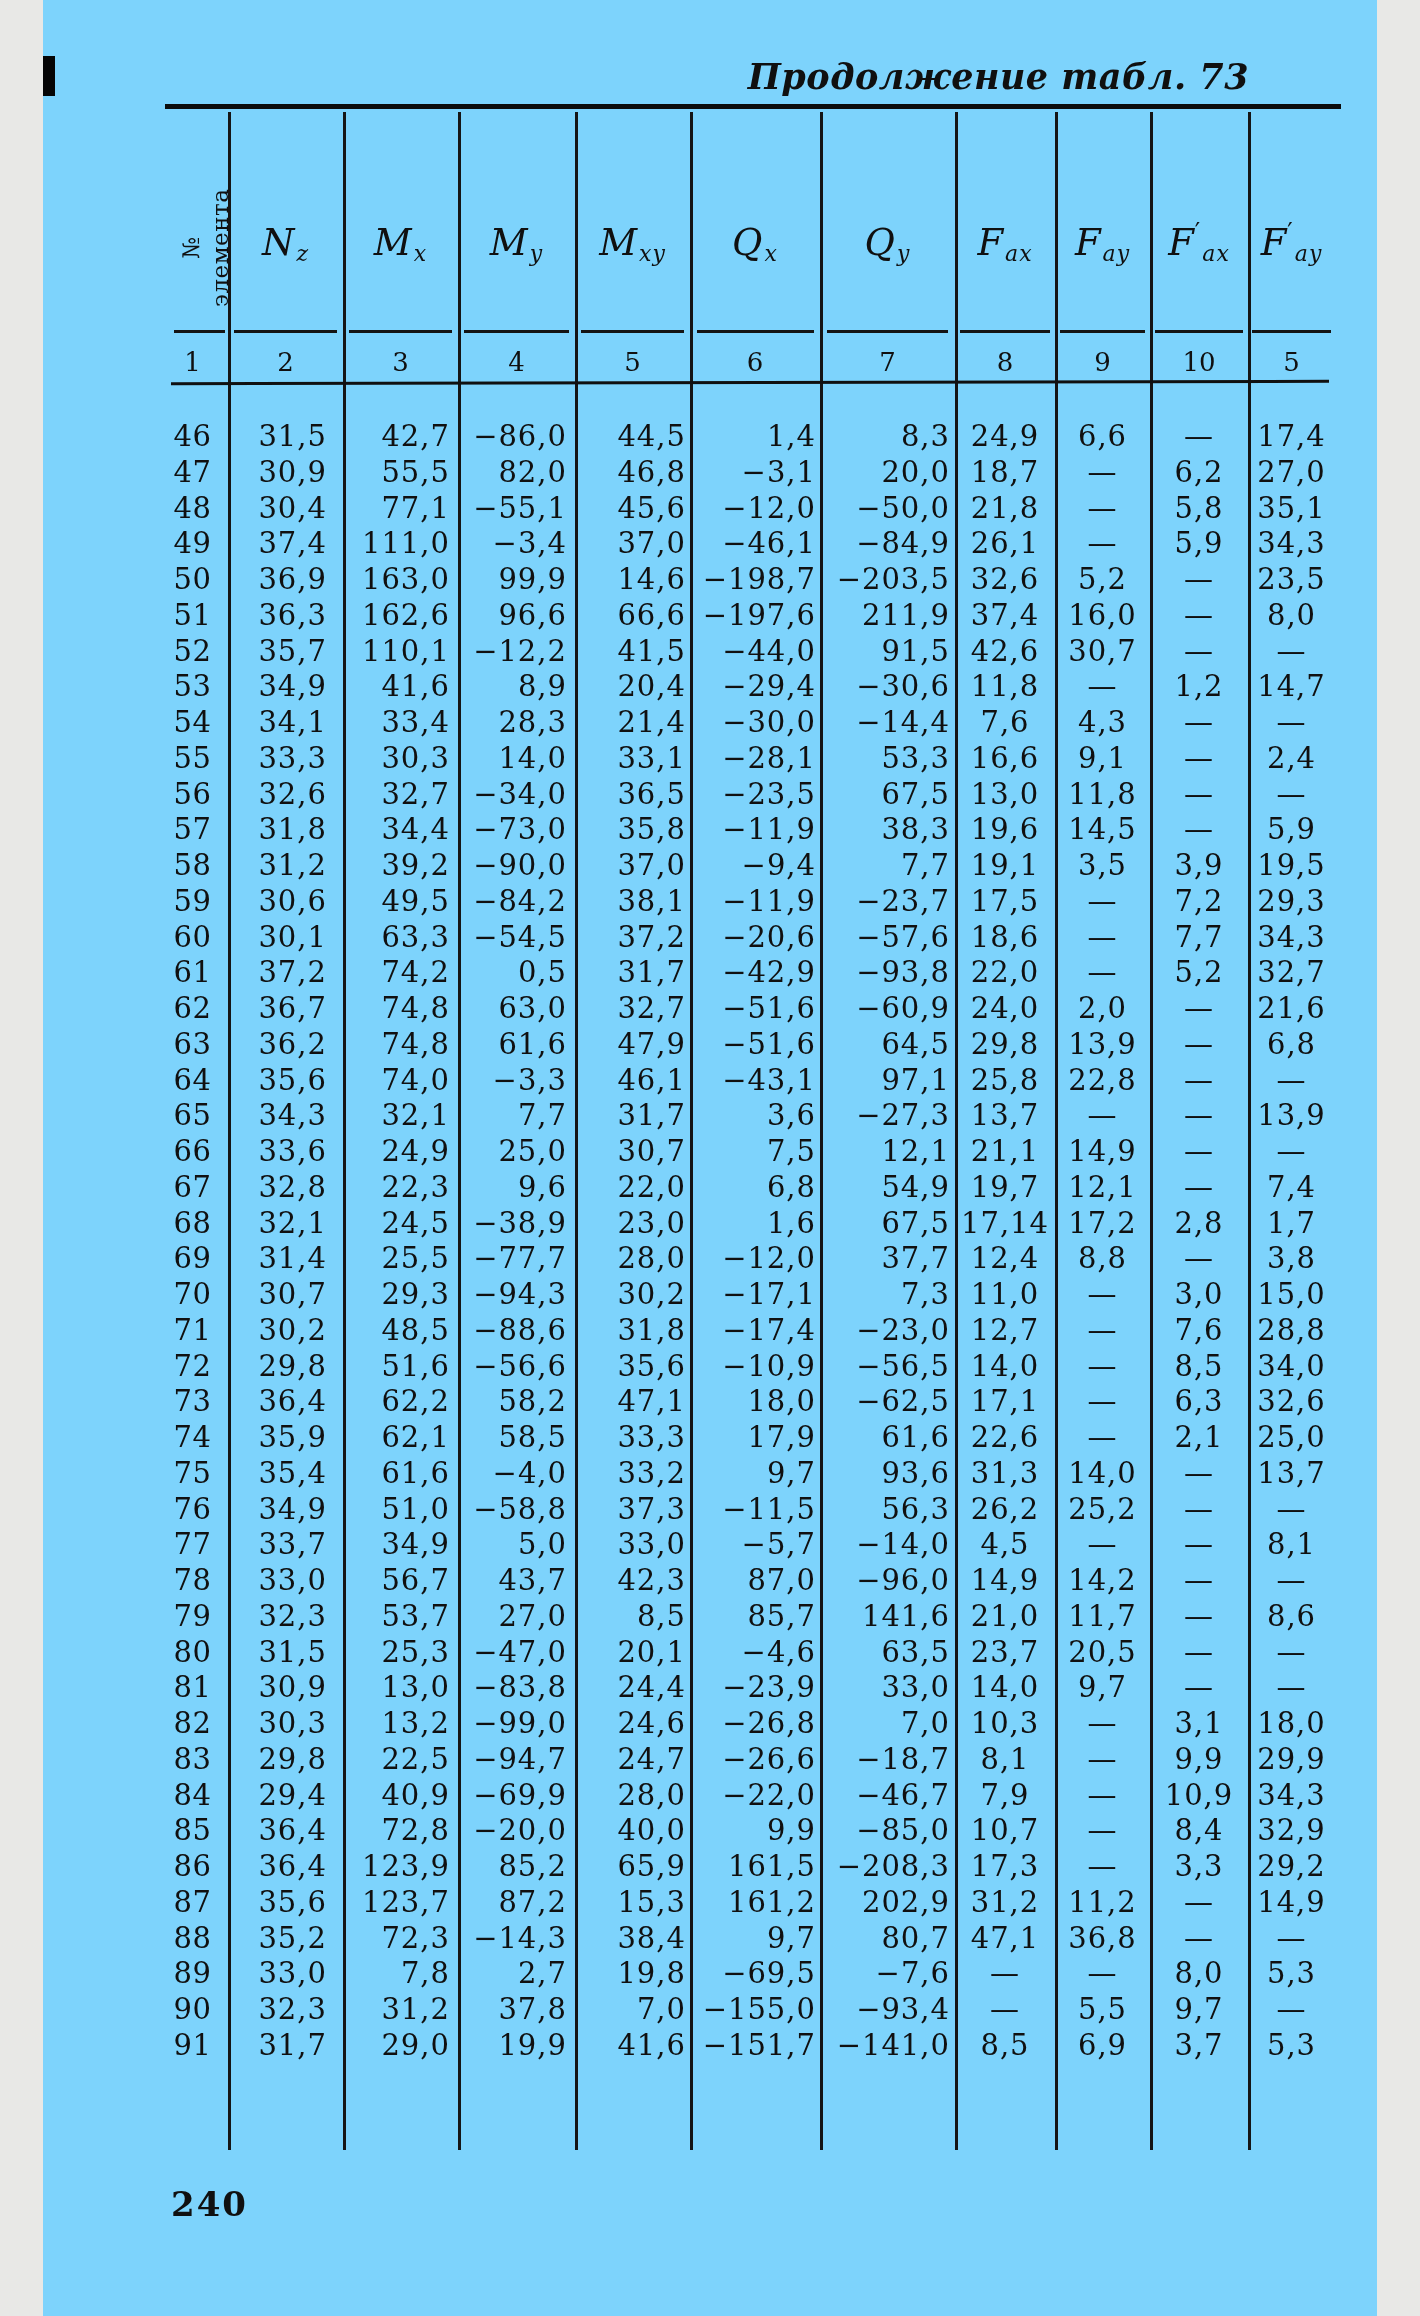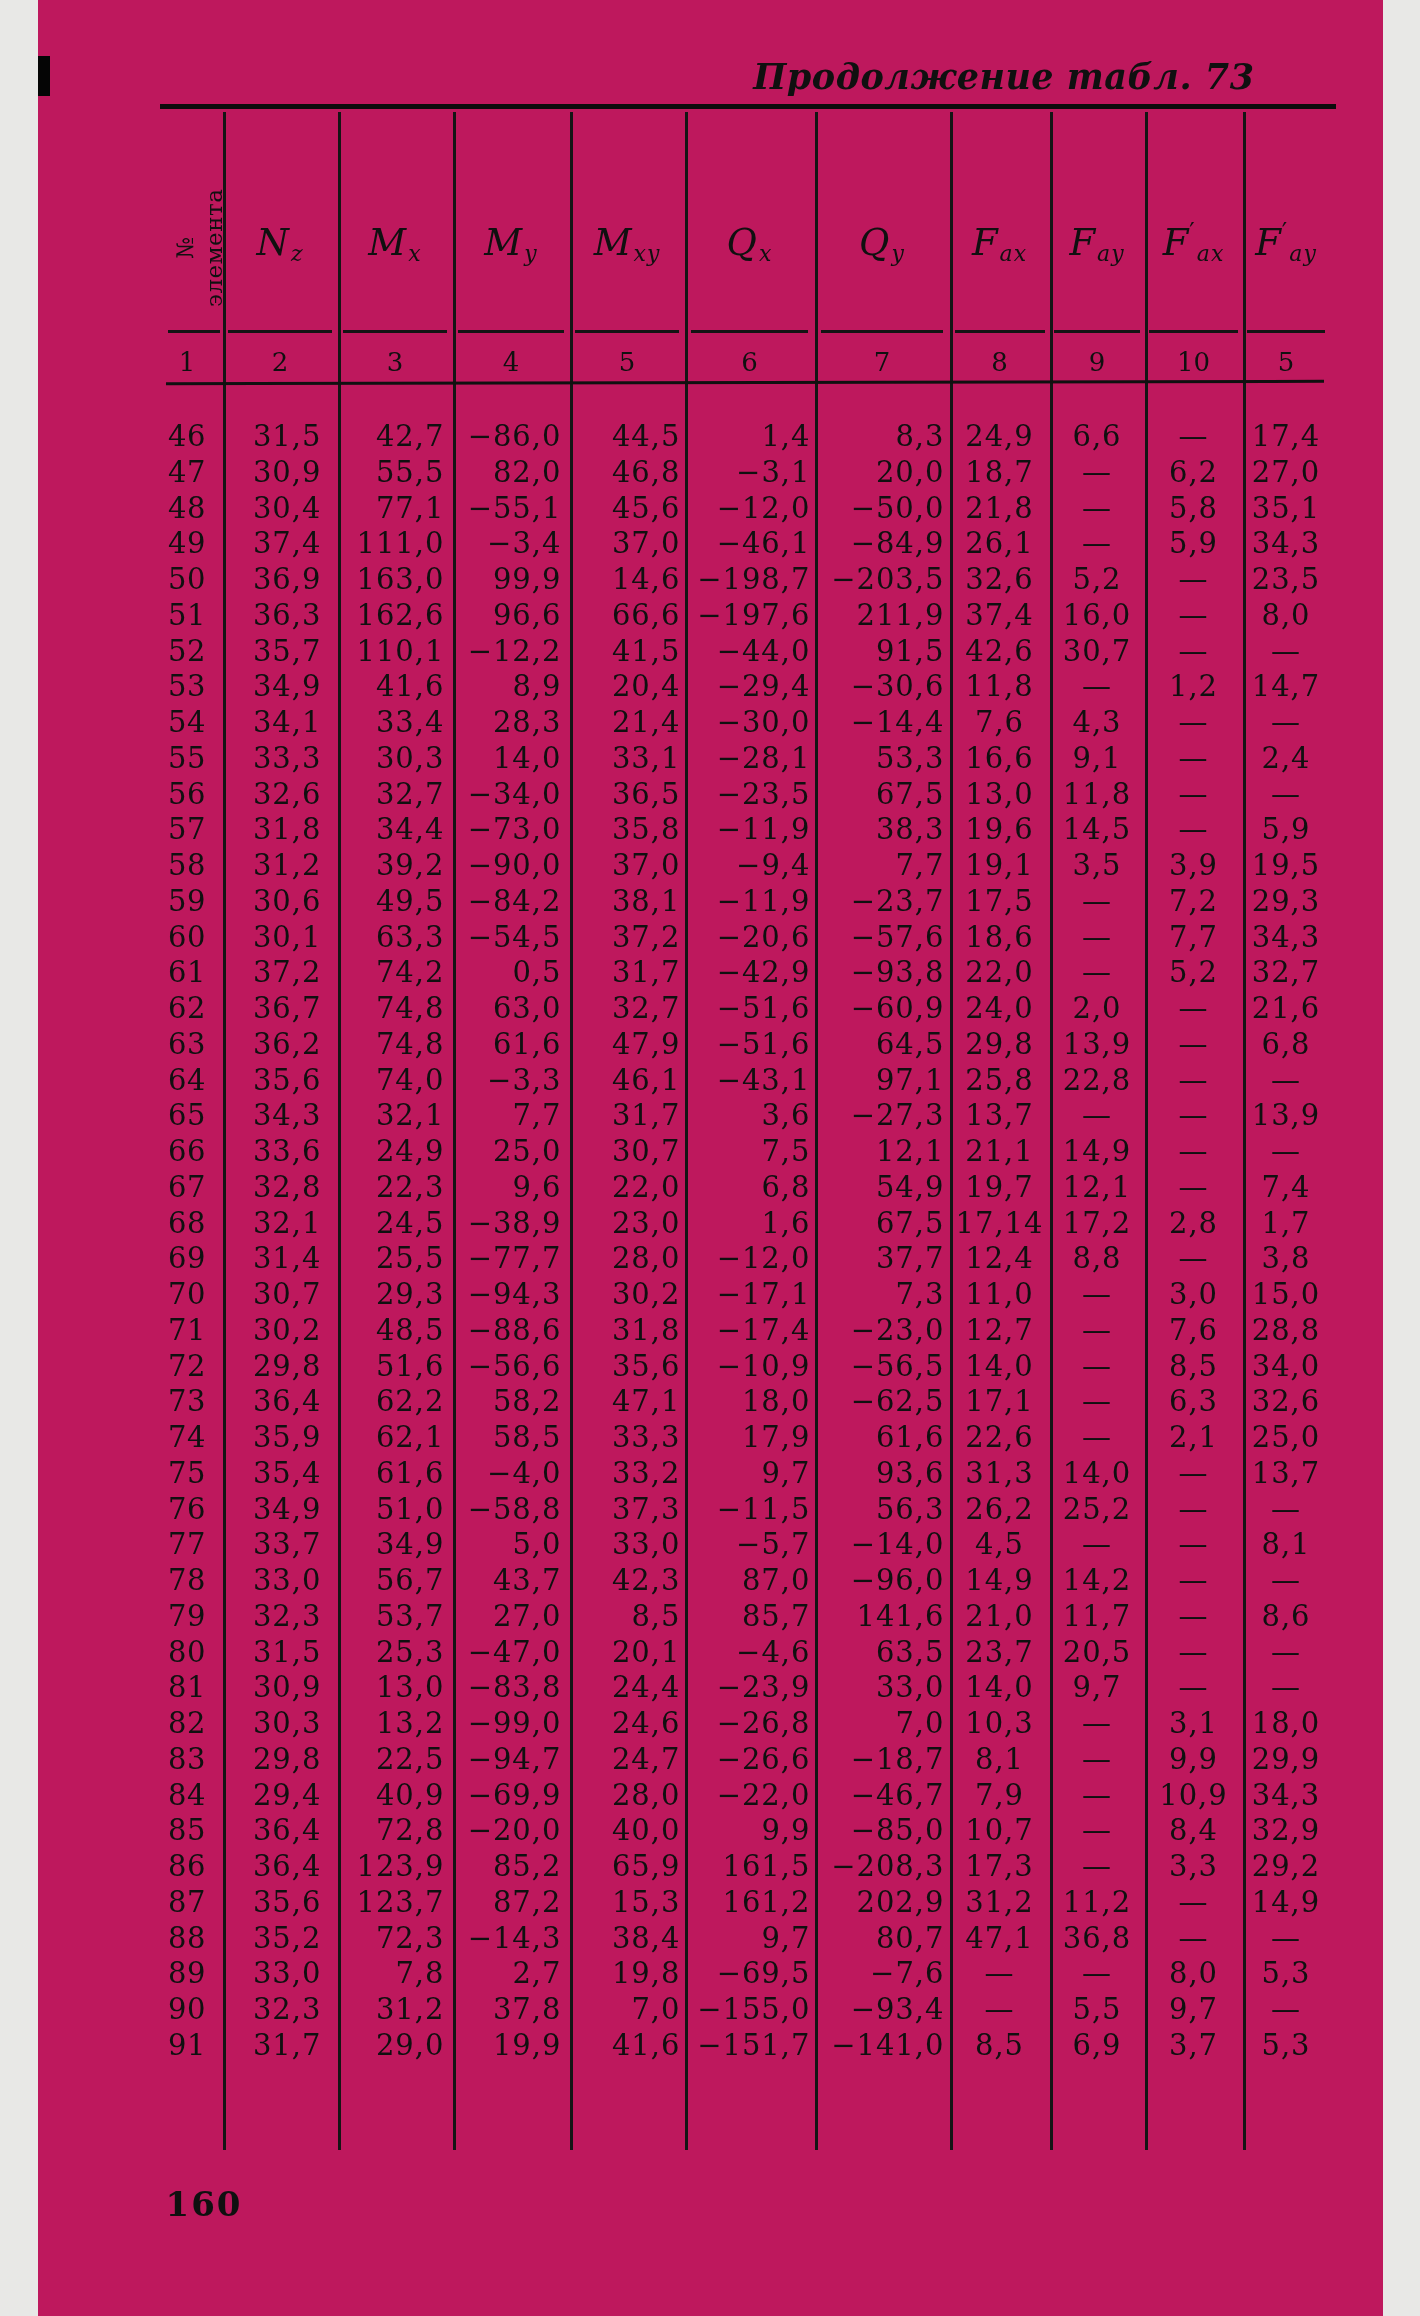--- a/index.html
+++ b/index.html
@@ -1,21 +1,20 @@
 <!DOCTYPE html>
 <html><head>
 <meta charset="utf-8">
 <style>
   html,body{margin:0;padding:0;background:#e8e8e6;}
   .sheet{
     position:relative;width:1334px;height:2316px;margin:0 auto;
-    background:#be185d;color:#101010;
+    background:#7dd3fc;color:#101010;
     font-family:"DejaVu Serif","Liberation Serif",serif;
     overflow:hidden;
-    padding-left:11px;
   }
   .scan-blot{position:absolute;left:0;top:56px;width:12px;height:40px;background:#050505;}
   .title{
     position:absolute;top:56px;right:128px;
     font-size:35px;font-style:italic;font-weight:700;letter-spacing:.5px;white-space:nowrap;
   }
   .table-area{position:absolute;left:128px;top:104px;width:1164px;height:2046px;}
   .top-rule{position:absolute;left:-6px;top:0;width:1176px;height:5px;background:#0c0c0c;}
   .vline{position:absolute;top:8px;height:2038px;width:3px;background:#151515;}
   .grid11{display:grid;grid-template-columns:57px 115px 115px 117px 115px 130px 135px 100px 95px 98px 87px;}
@@ -210,14 +209,14 @@
         <div style="display: contents;"><div class="cell num">85</div><div class="cell r" style="padding-right: 16px;">36,4</div><div class="cell r" style="padding-right: 8px;">72,8</div><div class="cell r" style="padding-right: 8px;">−20,0</div><div class="cell r" style="padding-right: 4px;">40,0</div><div class="cell r" style="padding-right: 4px;">9,9</div><div class="cell r" style="padding-right: 5px;">−85,0</div><div class="cell c">10,7</div><div class="cell c dash">—</div><div class="cell c">8,4</div><div class="cell c">32,9</div></div>
         <div style="display: contents;"><div class="cell num">86</div><div class="cell r" style="padding-right: 16px;">36,4</div><div class="cell r" style="padding-right: 8px;">123,9</div><div class="cell r" style="padding-right: 8px;">85,2</div><div class="cell r" style="padding-right: 4px;">65,9</div><div class="cell r" style="padding-right: 4px;">161,5</div><div class="cell r" style="padding-right: 5px;">−208,3</div><div class="cell c">17,3</div><div class="cell c dash">—</div><div class="cell c">3,3</div><div class="cell c">29,2</div></div>
         <div style="display: contents;"><div class="cell num">87</div><div class="cell r" style="padding-right: 16px;">35,6</div><div class="cell r" style="padding-right: 8px;">123,7</div><div class="cell r" style="padding-right: 8px;">87,2</div><div class="cell r" style="padding-right: 4px;">15,3</div><div class="cell r" style="padding-right: 4px;">161,2</div><div class="cell r" style="padding-right: 5px;">202,9</div><div class="cell c">31,2</div><div class="cell c">11,2</div><div class="cell c dash">—</div><div class="cell c">14,9</div></div>
         <div style="display: contents;"><div class="cell num">88</div><div class="cell r" style="padding-right: 16px;">35,2</div><div class="cell r" style="padding-right: 8px;">72,3</div><div class="cell r" style="padding-right: 8px;">−14,3</div><div class="cell r" style="padding-right: 4px;">38,4</div><div class="cell r" style="padding-right: 4px;">9,7</div><div class="cell r" style="padding-right: 5px;">80,7</div><div class="cell c">47,1</div><div class="cell c">36,8</div><div class="cell c dash">—</div><div class="cell c dash">—</div></div>
         <div style="display: contents;"><div class="cell num">89</div><div class="cell r" style="padding-right: 16px;">33,0</div><div class="cell r" style="padding-right: 8px;">7,8</div><div class="cell r" style="padding-right: 8px;">2,7</div><div class="cell r" style="padding-right: 4px;">19,8</div><div class="cell r" style="padding-right: 4px;">−69,5</div><div class="cell r" style="padding-right: 5px;">−7,6</div><div class="cell c dash">—</div><div class="cell c dash">—</div><div class="cell c">8,0</div><div class="cell c">5,3</div></div>
         <div style="display: contents;"><div class="cell num">90</div><div class="cell r" style="padding-right: 16px;">32,3</div><div class="cell r" style="padding-right: 8px;">31,2</div><div class="cell r" style="padding-right: 8px;">37,8</div><div class="cell r" style="padding-right: 4px;">7,0</div><div class="cell r" style="padding-right: 4px;">−155,0</div><div class="cell r" style="padding-right: 5px;">−93,4</div><div class="cell c dash">—</div><div class="cell c">5,5</div><div class="cell c">9,7</div><div class="cell c dash">—</div></div>
         <div style="display: contents;"><div class="cell num">91</div><div class="cell r" style="padding-right: 16px;">31,7</div><div class="cell r" style="padding-right: 8px;">29,0</div><div class="cell r" style="padding-right: 8px;">19,9</div><div class="cell r" style="padding-right: 4px;">41,6</div><div class="cell r" style="padding-right: 4px;">−151,7</div><div class="cell r" style="padding-right: 5px;">−141,0</div><div class="cell c">8,5</div><div class="cell c">6,9</div><div class="cell c">3,7</div><div class="cell c">5,3</div></div>
       </div>
   </div>
 
-  <div class="footer-num">160</div>
+  <div class="footer-num">240</div>
 </div>
 
 </body></html>

